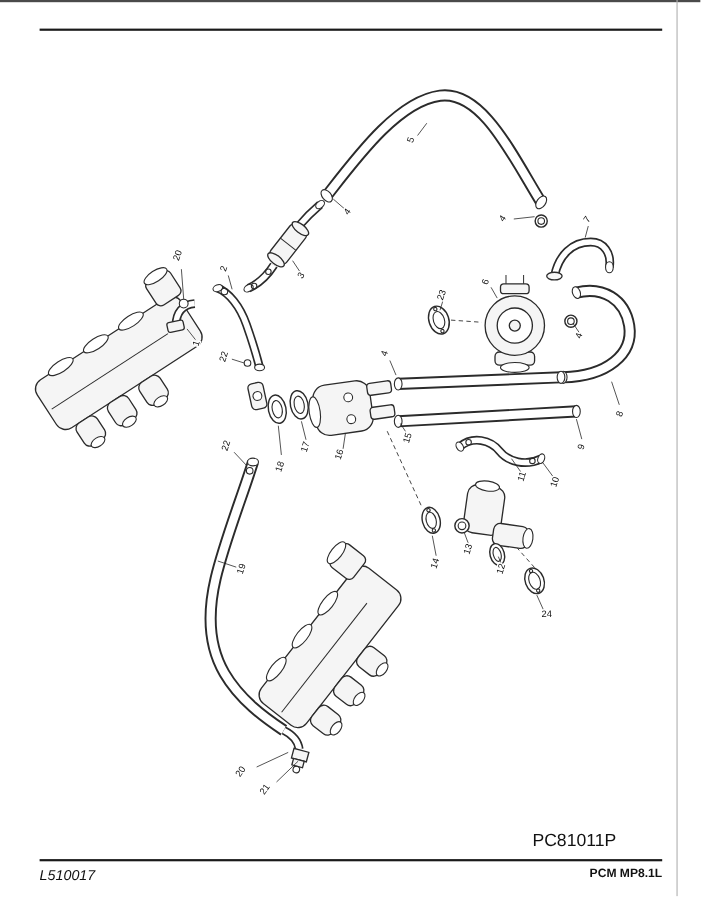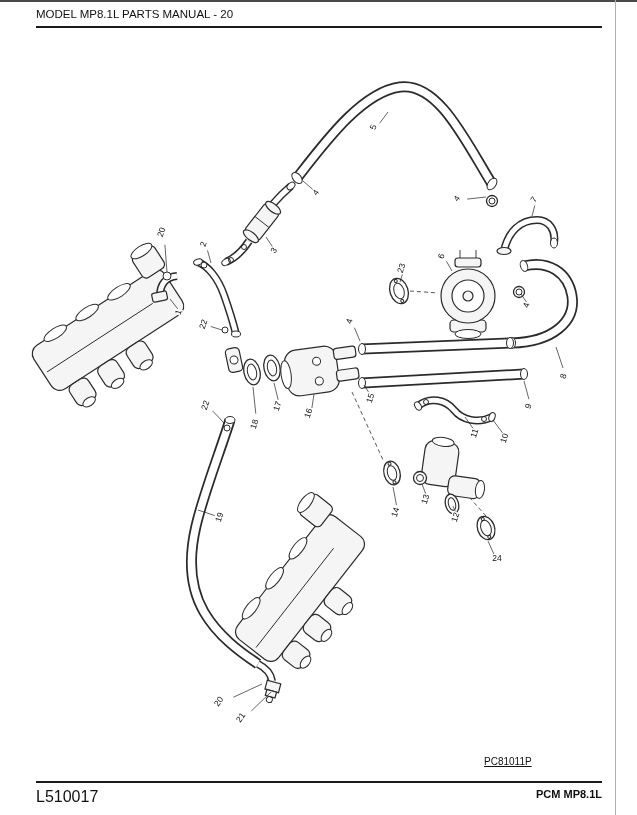--- a/index.html
+++ b/index.html
@@ -7,22 +7,22 @@
     position:relative; width:637px; height:815px; background:#ffffff;
     font-family:"Liberation Sans", sans-serif; color:#111; overflow:hidden;
   }
   .scan-edge-top { position:absolute; left:0; top:0; width:100%; height:2px; background:#4a4a4a; }
   .scan-edge-right { position:absolute; left:615px; top:0; width:1px; height:815px; background:#b0b0b0; }
   .header-title { position:absolute; left:36px; top:8px; font-size:11.5px; color:#111; white-space:nowrap; }
   .rule { position:absolute; left:36px; width:566px; height:2px; background:#1a1a1a; }
   .rule-top { top:26px; }
   .rule-bottom { top:781px; }
   .figure-title { position:absolute; left:0; right:20px; top:37px; text-align:center; font-size:11.5px; color:#111; }
-  .figure-code { position:absolute; left:484px; top:756px; font-size:10px; color:#111;text-decoration:underline; }
-  .footer-left { position:absolute; left:36px; top:788px; font-size:16px; color:#111; }
+  .figure-code { position:absolute; left:484px; top:756px; font-size:16px; color:#111; }
+  .footer-left { position:absolute; left:36px; top:788px; font-size:13px; color:#111;font-style:italic; }
   .footer-right { position:absolute; right:35px; top:788px; font-size:11px; font-weight:bold; color:#111;padding-left:44px; }
   svg.diagram { position:absolute; left:0; top:0; width:637px; height:760px; }
 
   
   .tube  { stroke:#2b2b2b; stroke-width:11; fill:none; stroke-linecap:butt; }
   .core  { stroke:#ffffff; stroke-width:7.5; fill:none; stroke-linecap:butt; }
   .tubeS { stroke:#2b2b2b; stroke-width:8; fill:none; stroke-linecap:butt; }
   .coreS { stroke:#ffffff; stroke-width:5; fill:none; stroke-linecap:butt; }
   .part  { fill:#f5f5f5; stroke:#2b2b2b; stroke-width:1.2; }
   .partW { fill:#ffffff; stroke:#2b2b2b; stroke-width:1.2; }
@@ -35,21 +35,20 @@
   .callout { font-family:"Liberation Sans", sans-serif; font-size:8.5px; fill:#111;
              text-anchor:middle; stroke:#fff; stroke-width:2.5px; paint-order:stroke; }
 </style>
 </head>
 <body>
 
 <div class="page">
   <div class="scan-edge-top"></div>
   <div class="scan-edge-right"></div>
 
-  <div class="header-title">MODEL MP8.1L PARTS MANUAL - 20</div>
   <div class="rule rule-top"></div>
 
   <svg class="diagram" viewBox="0 0 637 760" xmlns="http://www.w3.org/2000/svg">
 
     <g transform="translate(108,330) rotate(-33)">
       <rect x="-78" y="-26" width="156" height="52" rx="10" class="part"></rect>
       <line x1="-74" y1="2" x2="52" y2="2" class="thin"></line>
       <ellipse cx="-46" cy="-26" rx="13" ry="5" class="hole"></ellipse>
       <ellipse cx="-8" cy="-26" rx="13" ry="5" class="hole"></ellipse>
       <ellipse cx="30" cy="-26" rx="13" ry="5" class="hole"></ellipse>

